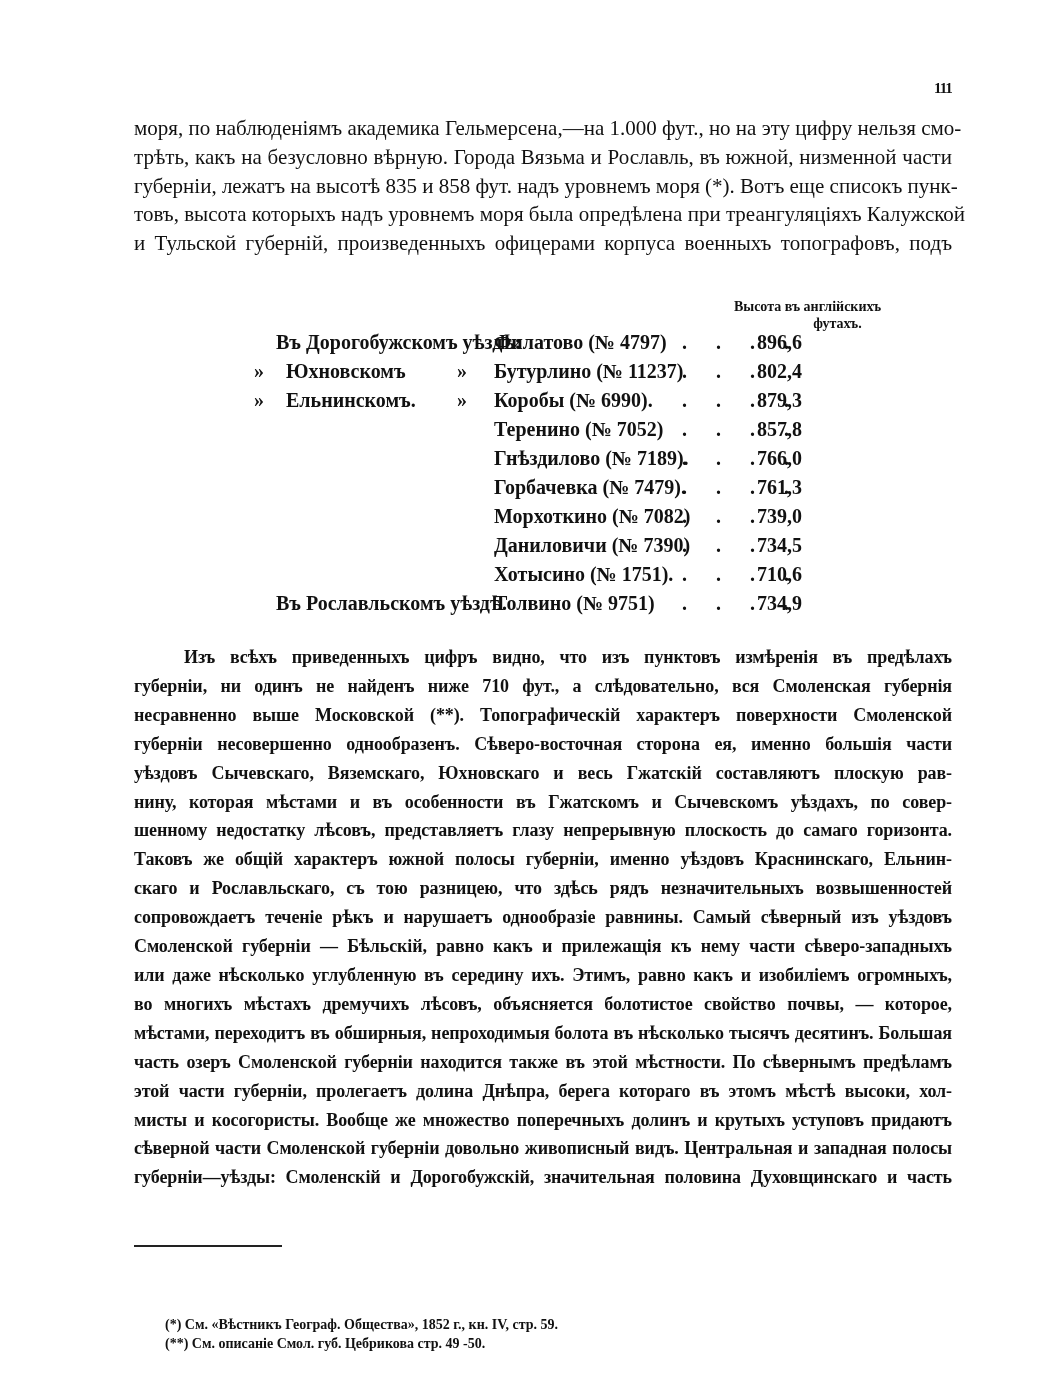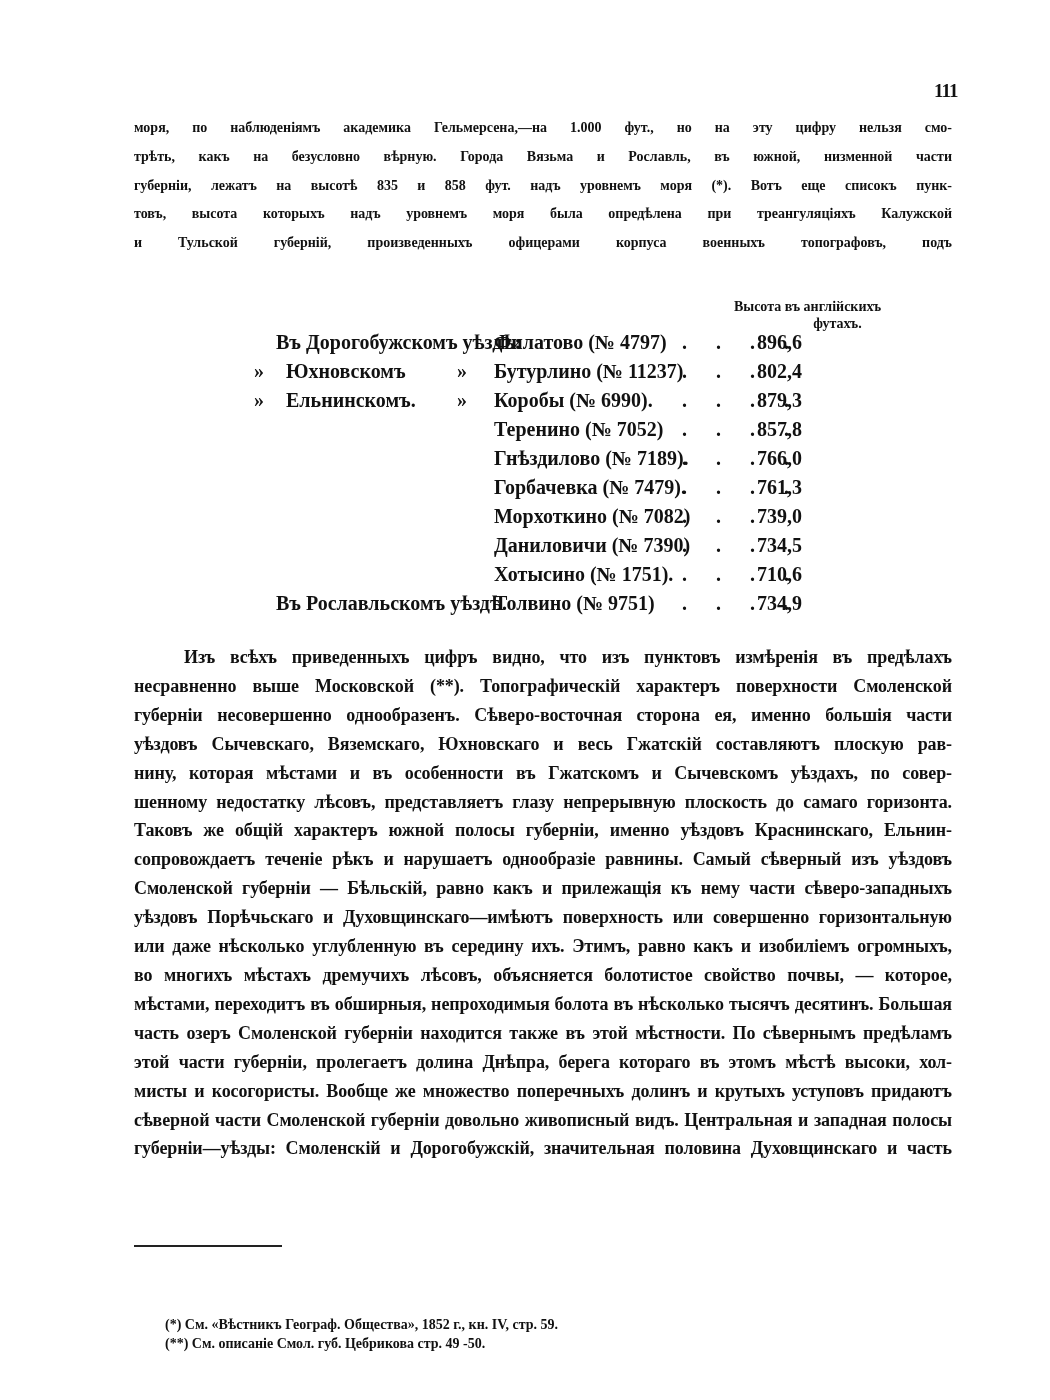--- a/index.html
+++ b/index.html
@@ -3,25 +3,25 @@
 <meta charset="utf-8">
 <style>
   html, body { margin: 0; padding: 0; background: #ffffff; }
   body {
     width: 1050px; height: 1400px; position: relative; overflow: hidden;
     font-family: "Liberation Serif", "DejaVu Serif", serif;
     color: #111111;
   }
   .page-number {
     position: absolute; left: 934px; top: 80px;
-    font-size: 19px; font-weight: bold; letter-spacing: -1px;
+    font-size: 15px; font-weight: bold; letter-spacing: -1px;
   }
   .para {
     position: absolute; left: 134px; width: 818px;
-    font-size: 14px; line-height: 28.8px; font-weight: bold;
+    font-size: 21px; line-height: 28.8px; font-weight: normal;
     text-align: justify;
   }
   .para .line { display: block; text-align: justify; text-align-last: justify; white-space: nowrap; }
   .para .line.last { text-align-last: left; }
   .para1 { top: 114px; }
   .para2 { top: 643px; line-height: 28.9px; font-weight: normal; font-size: 18px; letter-spacing: -0.1px; }
   .para2 .line { font-weight: bold; }
   .para2 .line.indent { padding-left: 50px; }
 
   .table-header {
@@ -123,29 +123,30 @@
     <div class="elev-row" style="top:261px">
       <span class="district">Въ Рославльскомъ уѣздѣ.</span>
       <span class="place">Толвино (№ 9751)</span>
       <span class="dots">. . . .</span>
       <span class="value">734,9</span>
     </div>
   </div>
 
   <div class="para para2">
     <span class="line indent">Изъ всѣхъ приведенныхъ цифръ видно, что изъ пунктовъ измѣренія въ предѣлахъ</span>
+    <span class="line">губерніи, ни одинъ не найденъ ниже 710 фут., а слѣдовательно, вся Смоленская губернія</span>
     <span class="line">несравненно выше Московской (**). Топографическій характеръ поверхности Смоленской</span>
     <span class="line">губерніи несовершенно однообразенъ. Сѣверо-восточная сторона ея, именно большія части</span>
     <span class="line">уѣздовъ Сычевскаго, Вяземскаго, Юхновскаго и весь Гжатскій составляютъ плоскую рав-</span>
     <span class="line">нину, которая мѣстами и въ особенности въ Гжатскомъ и Сычевскомъ уѣздахъ, по совер-</span>
     <span class="line">шенному недостатку лѣсовъ, представляетъ глазу непрерывную плоскость до самаго горизонта.</span>
     <span class="line">Таковъ же общій характеръ южной полосы губерніи, именно уѣздовъ Краснинскаго, Ельнин-</span>
+    <span class="line">скаго и Рославльскаго, съ тою разницею, что здѣсь рядъ незначительныхъ возвышенностей</span>
     <span class="line">сопровождаетъ теченіе рѣкъ и нарушаетъ однообразіе равнины. Самый сѣверный изъ уѣздовъ</span>
     <span class="line">Смоленской губерніи — Бѣльскій, равно какъ и прилежащія къ нему части сѣверо-западныхъ</span>
-    <span class="line">уѣздовъ Порѣчьскаго и Духовщинскаго—имѣютъ поверхность или совершенно горизонтальную</span>
     <span class="line">или даже нѣсколько углубленную въ середину ихъ. Этимъ, равно какъ и изобиліемъ огромныхъ,</span>
     <span class="line">во многихъ мѣстахъ дремучихъ лѣсовъ, объясняется болотистое свойство почвы, — которое,</span>
     <span class="line">мѣстами, переходитъ въ обширныя, непроходимыя болота въ нѣсколько тысячъ десятинъ. Большая</span>
     <span class="line">часть озеръ Смоленской губерніи находится также въ этой мѣстности. По сѣвернымъ предѣламъ</span>
     <span class="line">этой части губерніи, пролегаетъ долина Днѣпра, берега котораго въ этомъ мѣстѣ высоки, хол-</span>
     <span class="line">мисты и косогористы. Вообще же множество поперечныхъ долинъ и крутыхъ уступовъ придаютъ</span>
     <span class="line">сѣверной части Смоленской губерніи довольно живописный видъ. Центральная и западная полосы</span>
     <span class="line">губерніи—уѣзды: Смоленскій и Дорогобужскій, значительная половина Духовщинскаго и часть</span>
   </div>
 

